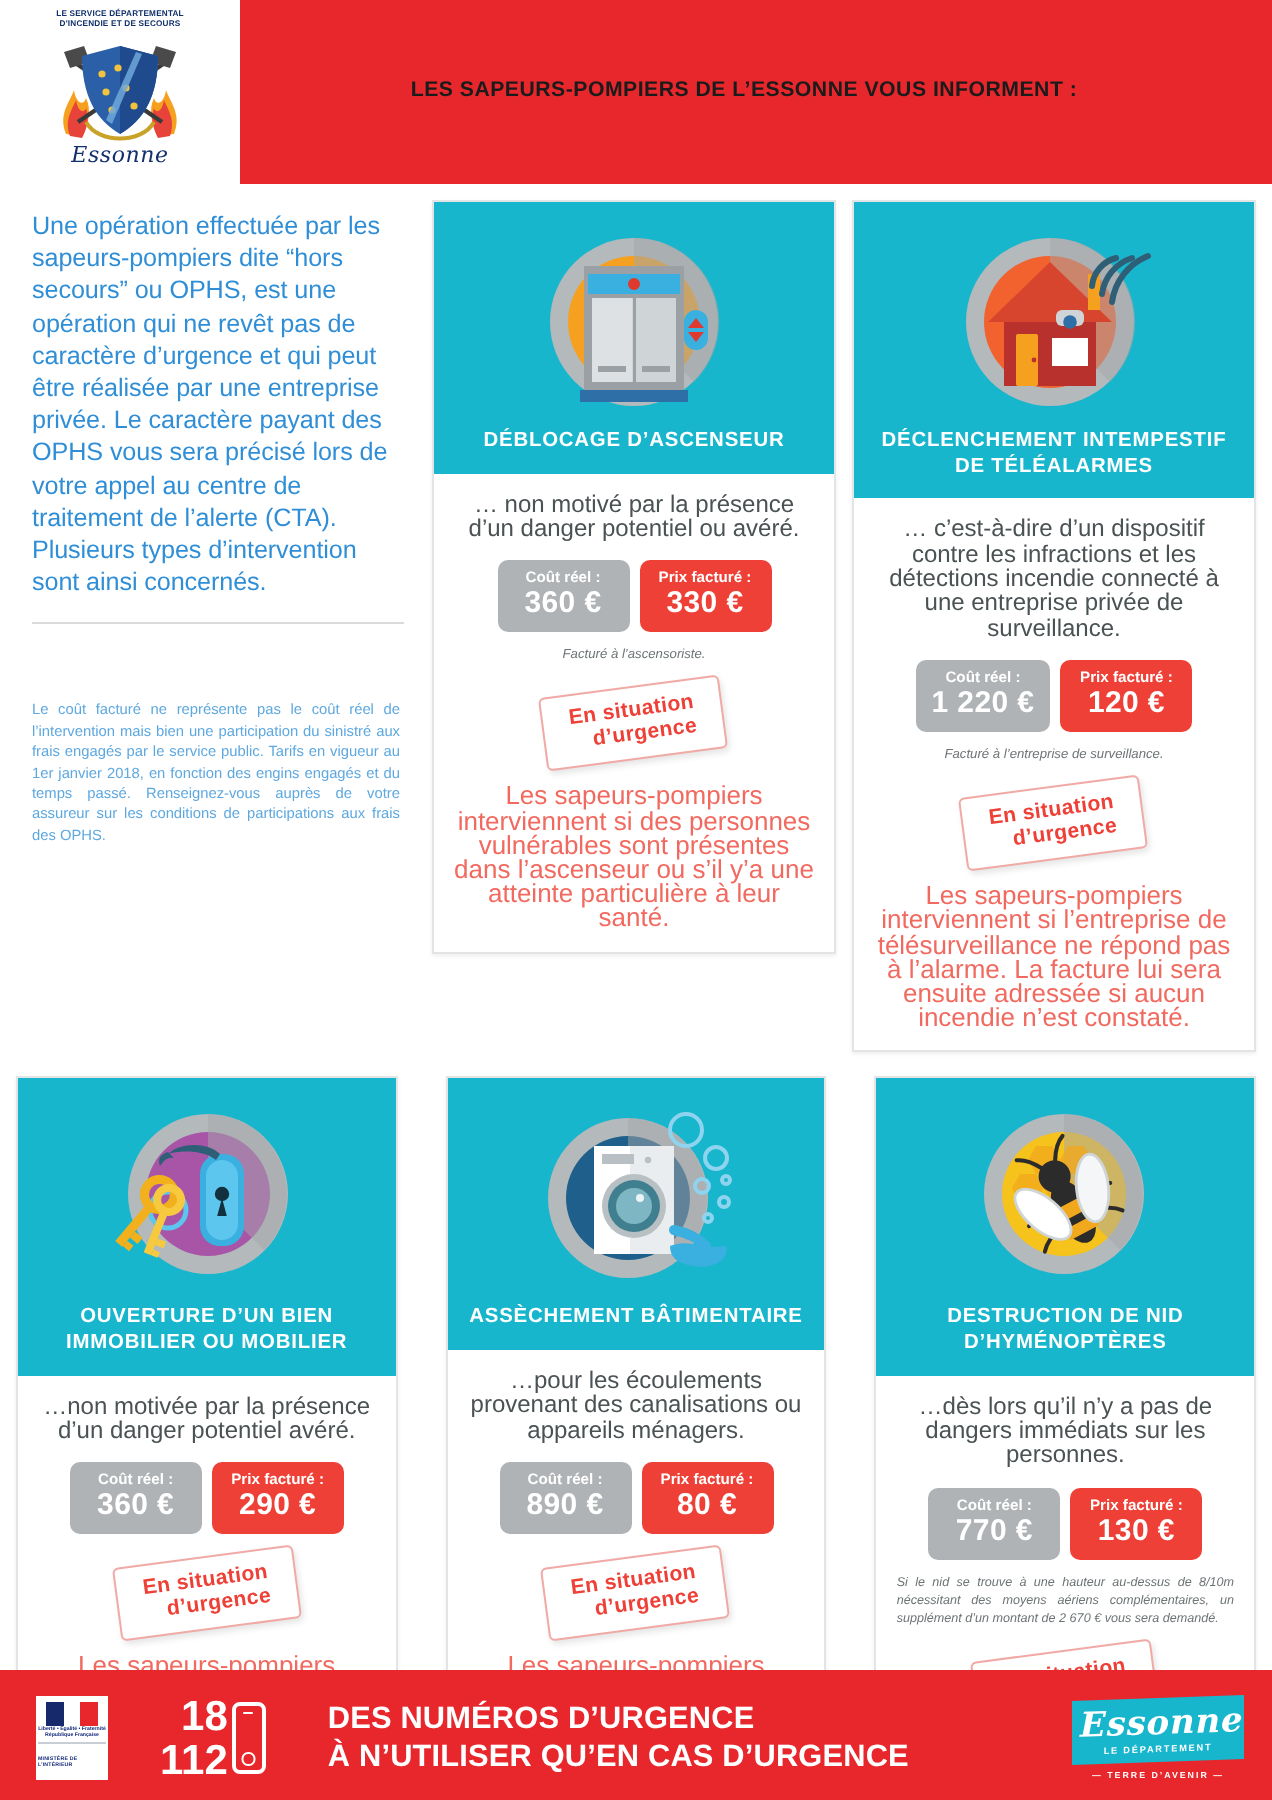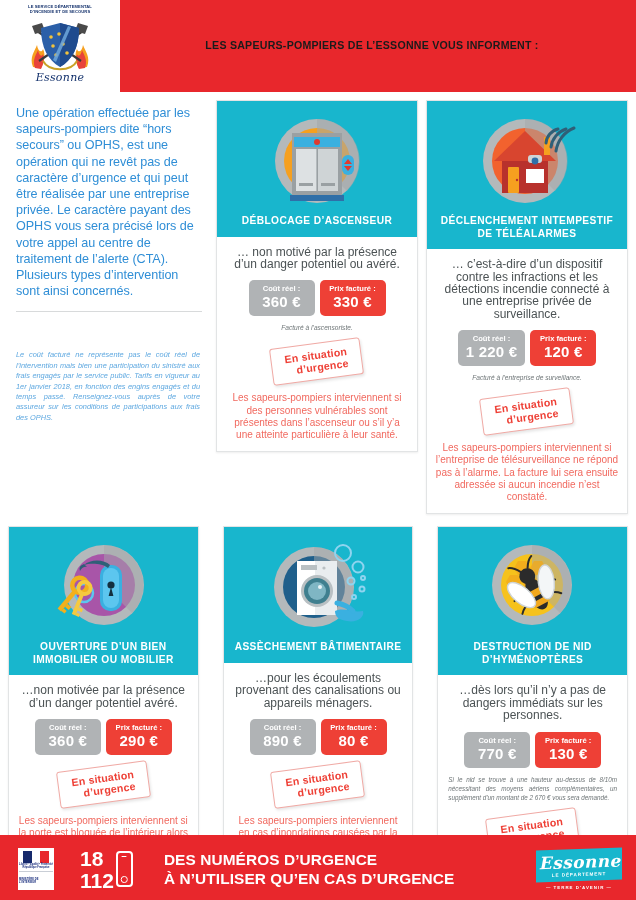--- a/index.html
+++ b/index.html
@@ -57,21 +57,21 @@
 
   .intro { width: 200px; flex: 0 0 200px; padding: 5px 4px 0 8px; }
   .intro p {
     color: #2f8ed6; font-size: 12.6px; line-height: 16.2px;
     letter-spacing: -.05px;
   }
   .intro .lead { font-weight: normal; }
   .intro-rule { height:1px; background:#d8dadb; margin: 12px 2px 9px 0; }
   .intro-fine {
     color: #5ea8e0; font-size: 7.4px; line-height: 10.4px;
-    font-style: italic; text-align: justify; padding-right: 4px; margin-top: 38px;
+    text-align: justify; padding-right: 4px; margin-top: 38px;
   }
 
   
   .card {
     flex: 1;
     background: #ffffff;
     border: 1px solid #e2e4e5;
     box-shadow: 0 1px 2px rgba(0,0,0,.07);
     display: flex; flex-direction: column;
     overflow: hidden;
@@ -114,21 +114,21 @@
     background: #fff;
   }
   .stamp span {
     display:block;
     color: #ee4036; font-weight: bold; font-size: 10.6px;
     line-height: 12px; letter-spacing:.2px;
   }
   .stamp .l1 { text-align: left; }
   .stamp .l2 { text-align: right; }
   .stamp-text {
-    color: #f1695f; font-size: 10px; line-height: 12.2px;
+    color: #f1695f; font-size: 13px; line-height: 12.2px;
     margin-top: 12px;
   }
   .spacer { flex: 1; }
 
   
   .footer {
     position: absolute; left:0; bottom:0;
     width: 636px; height: 62px;
     background: #e8272c;
     display: flex; align-items: center;
@@ -142,21 +142,21 @@
   .mar-flag { width: 26px; height: 12px; display:flex; }
   .mar-flag i { flex:1; display:block; }
   .mar-motto { font-size:2.6px; color:#13287a; text-align:center; line-height:3.2px; font-weight:bold; }
   .mar-div { height:1px; background:#c9ced6; }
   .mar-bot { flex: 1; display:flex; align-items:center; justify-content:center; }
   .mar-bot span { font-size:2.6px; color:#13287a; font-weight:bold; letter-spacing:.1px; }
 
   .numbers {
     margin-left: 26px; display:flex; align-items:center;
   }
-  .num-col { color:#fff; font-weight:bold; font-size:21px; line-height:21px; }
+  .num-col { color:#fff; font-weight:bold; font-size:21px; line-height:21px; text-align:right; }
   .num-col div:last-child { margin-top:1px; }
   .phone-ico {
     width: 17px; height: 36px; border: 2.5px solid #fff; border-radius: 4px;
     margin-left: 2px; position: relative;
   }
   .phone-ico:before {
     content:""; position:absolute; top:3px; left:50%; transform:translateX(-50%);
     width:5px; height:1.4px; background:#fff; border-radius:1px;
   }
   .phone-ico:after {

